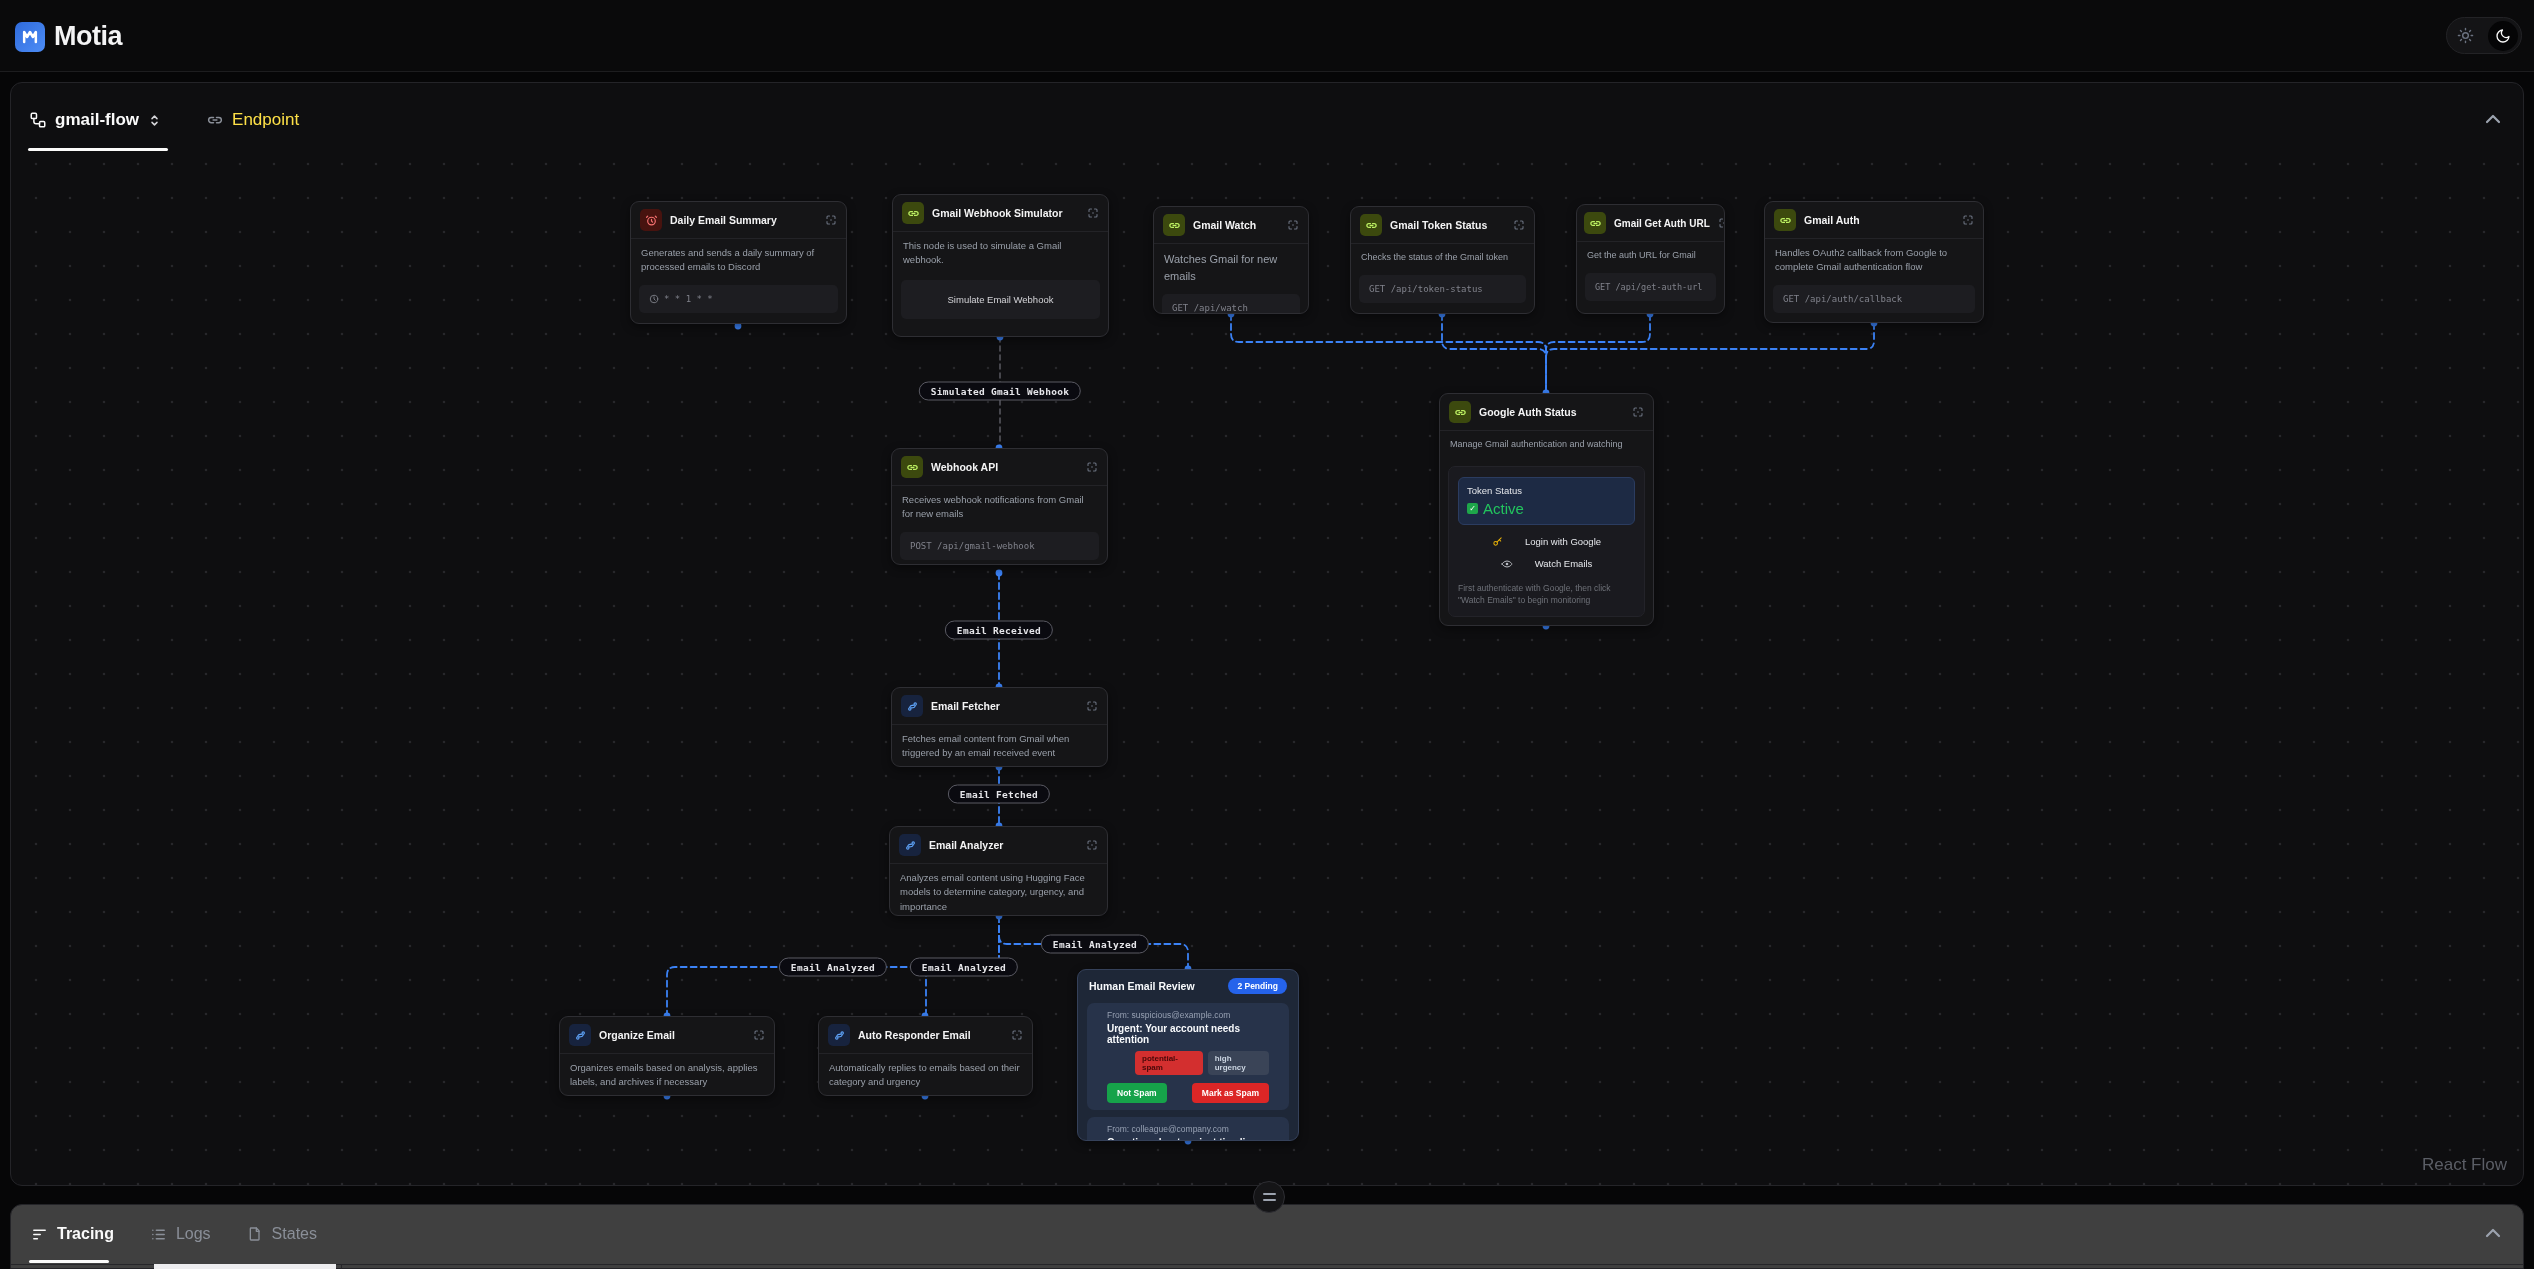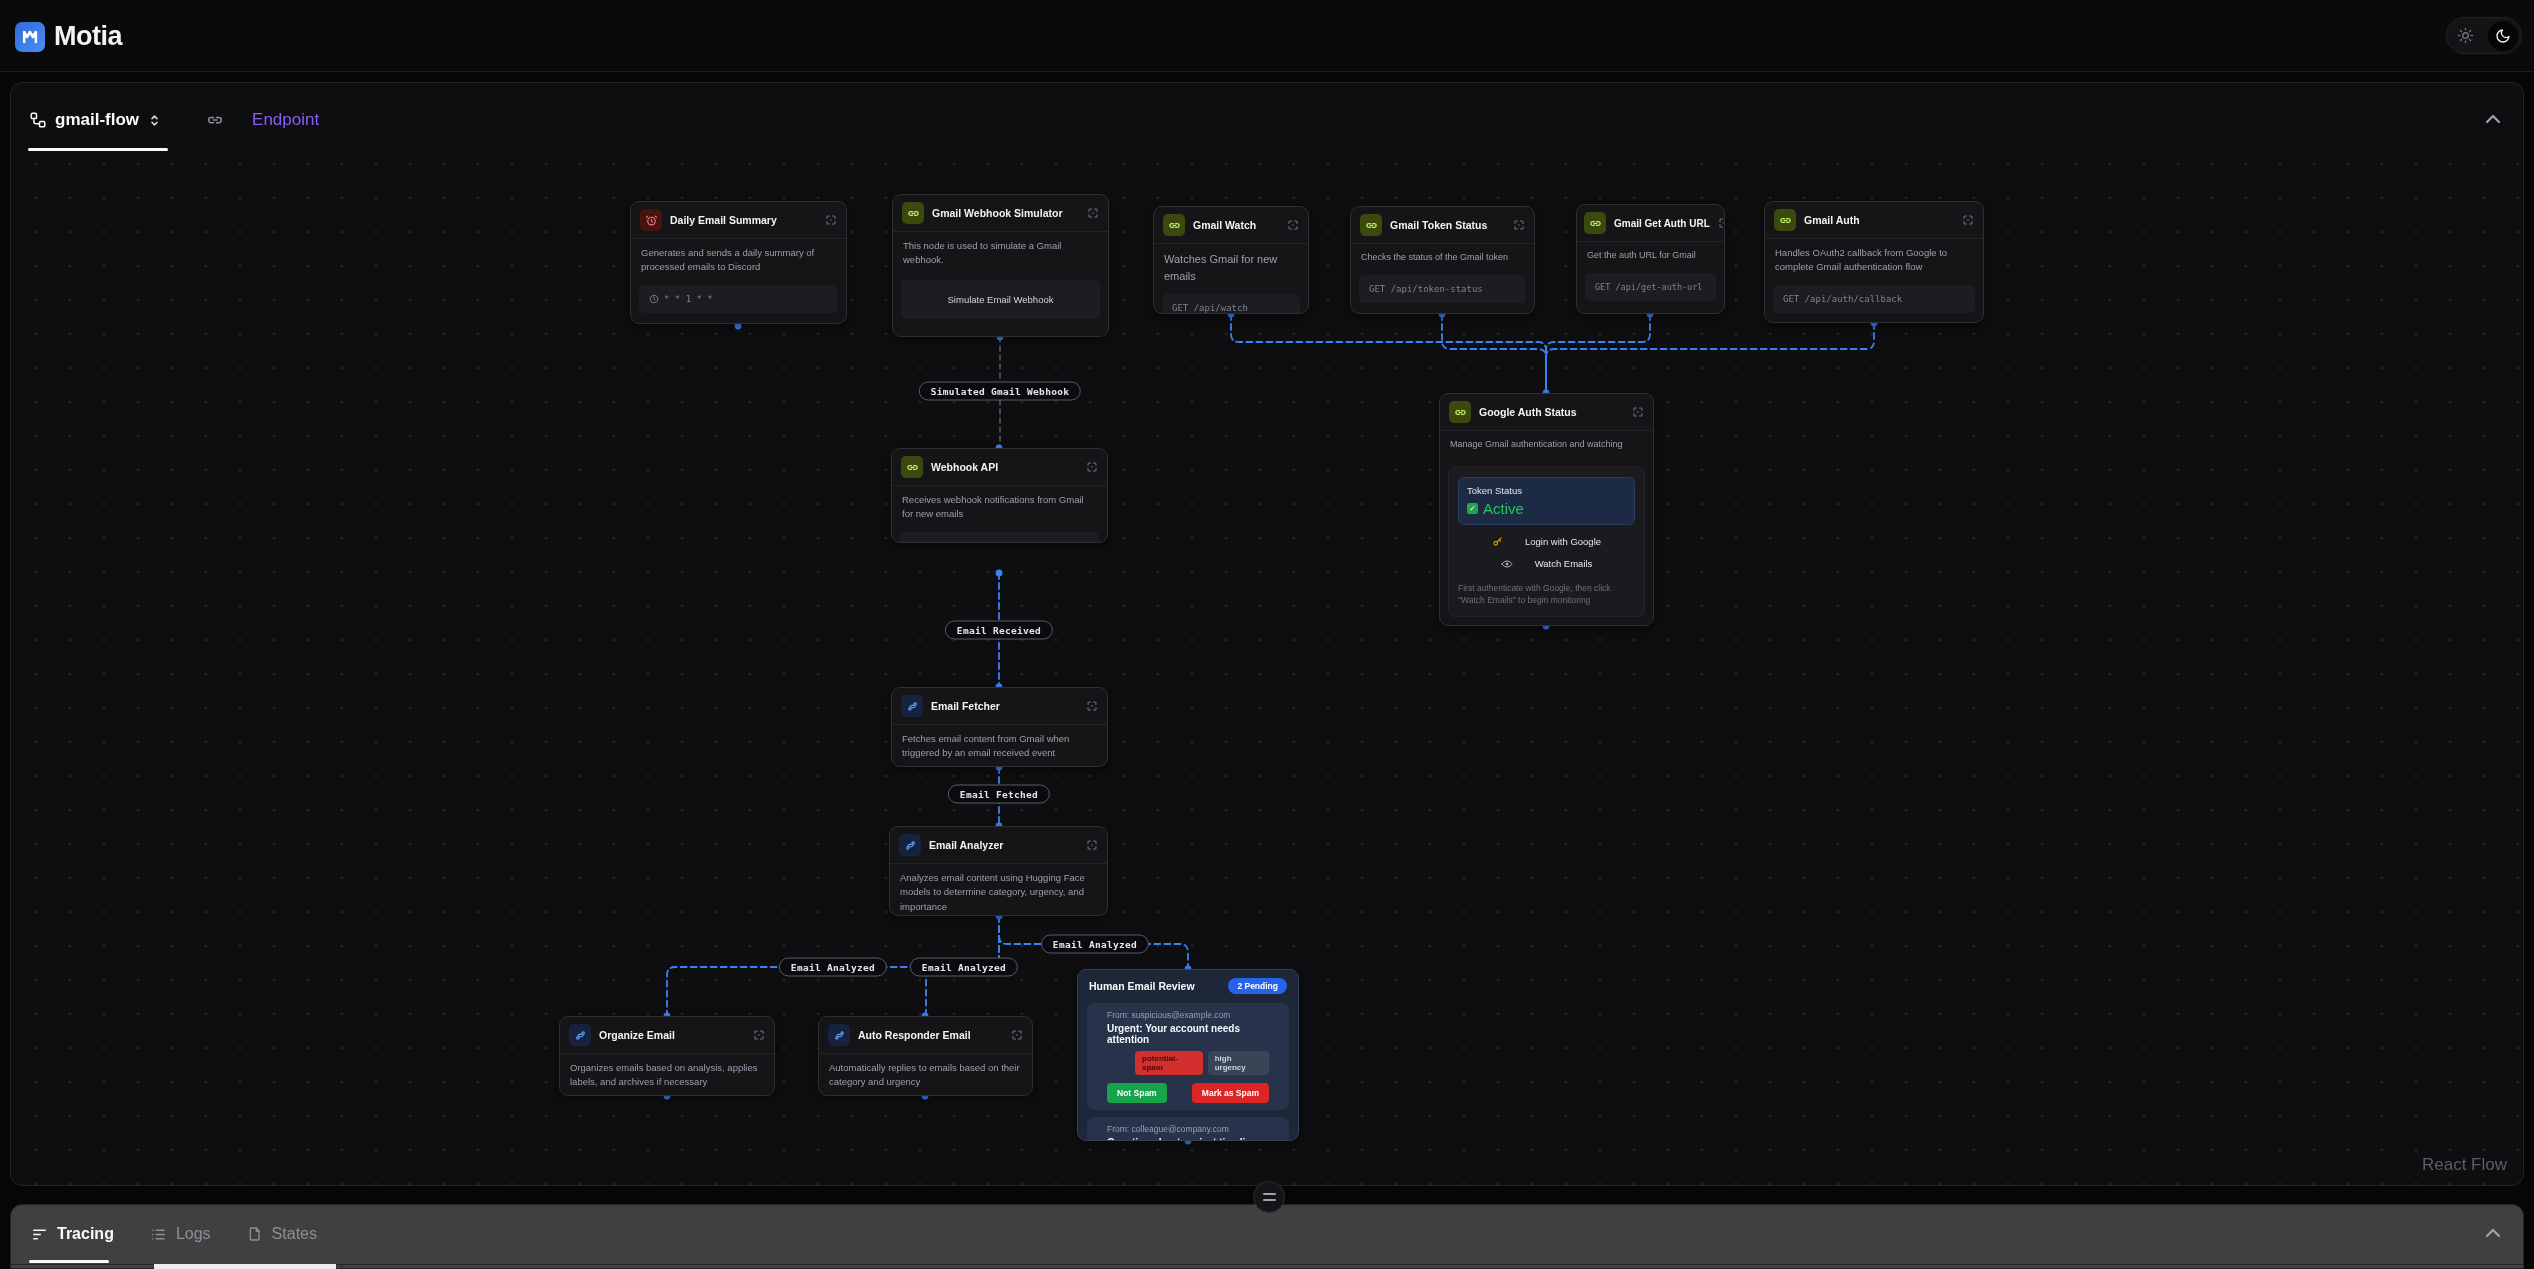--- a/index.html
+++ b/index.html
@@ -19,21 +19,21 @@
   .theme-btn.active { background:#050506; color:#fafafa; }
 
   
   .flow-panel { position:absolute; left:10px; top:82px; width:2514px; height:1104px;
     background:#0e0e10; border:1px solid #242428; border-radius:12px; overflow:hidden; z-index:5; }
   .flow-canvas-bg { position:absolute; left:0; top:58px; right:0; bottom:0;
     background-image:radial-gradient(circle,#27272b 1.4px,transparent 1.6px); background-size:34px 34px; background-position:8px 6px; }
   .flow-tabs { position:absolute; left:0; top:0; right:0; height:74px; display:flex; align-items:center; padding:0 18px; z-index:6; }
   .flow-tab { display:flex; align-items:center; gap:8px; margin-right:44px; position:relative; height:74px; }
   .flow-tab .lbl { font-size:17px; font-weight:700; color:#fafafa; }
-  .flow-tab.inactive .lbl { font-weight:500; color:#8b5cf6;margin-left:20px; }
+  .flow-tab.inactive .lbl { font-weight:500; color:#fde047; }
   .tab-underline { position:absolute; left:-1px; bottom:6px; width:140px; height:3px; background:#fafafa; border-radius:2px; }
   .panel-collapse { position:absolute; right:18px; top:24px; color:#9ca3af; }
   .rf-attribution { position:absolute; right:16px; bottom:10px; font-size:17px; color:#5b5e66; z-index:8; }
 
   .world { position:absolute; left:-10px; top:-82px; width:2534px; height:1269px; }
   .edges { position:absolute; left:0; top:0; z-index:1; }
 
   
   .edge-label { position:absolute; transform:translate(-50%,-50%); z-index:2;
     background:#0a0a10; border:1px solid #5a5a63; border-radius:999px; padding:3px 11px;
@@ -384,21 +384,21 @@
           <svg class="ic" width="12" height="12" viewBox="0 0 24 24" fill="none" stroke="#b9bcc2" stroke-width="2" stroke-linecap="round">
               <path d="M2 12s3.5-6 10-6 10 6 10 6-3.5 6-10 6-10-6-10-6z"></path>
               <circle cx="12" cy="12" r="2.6" fill="#b9bcc2" stroke="none"></circle>
             </svg>
           <span>Watch Emails</span>
         </div>
         <div class="gas-hint">First authenticate with Google, then click "Watch Emails" to begin monitoring</div>
       </div>
     </div>
 
-    <div class="node" style="left:890px; top:447px; width:217px; height:95px;">
+    <div class="node" style="left:890px; top:447px; width:217px; height:117px;">
       <div class="node-header">
         <div class="node-icon icon-api">
           <svg class="ic" width="13" height="13" viewBox="0 0 24 24" fill="none" stroke="currentColor" stroke-width="2.4" stroke-linecap="round">
               <path d="M9.5 12h5"></path>
               <path d="M10 8.5H7a3.5 3.5 0 0 0 0 7h3"></path>
               <path d="M14 8.5h3a3.5 3.5 0 0 1 0 7h-3"></path>
             </svg>
         </div>
         <div class="node-title">Webhook API</div>
         <div class="focus-btn">

